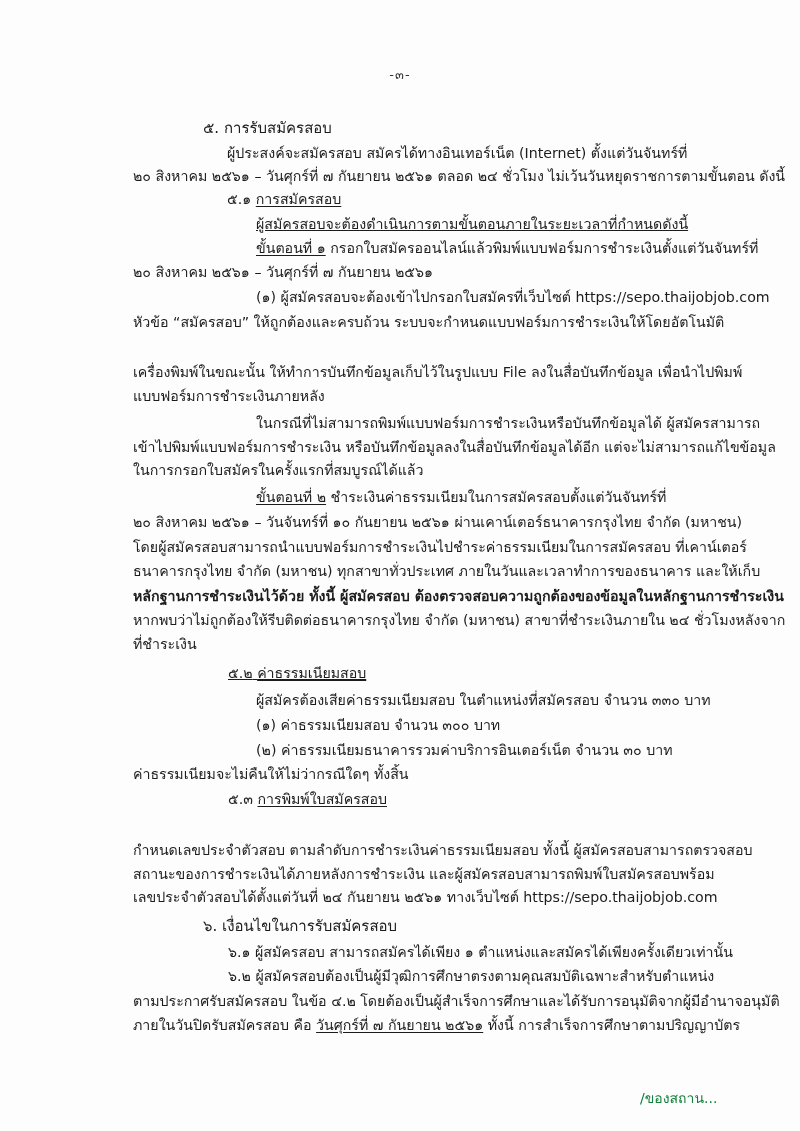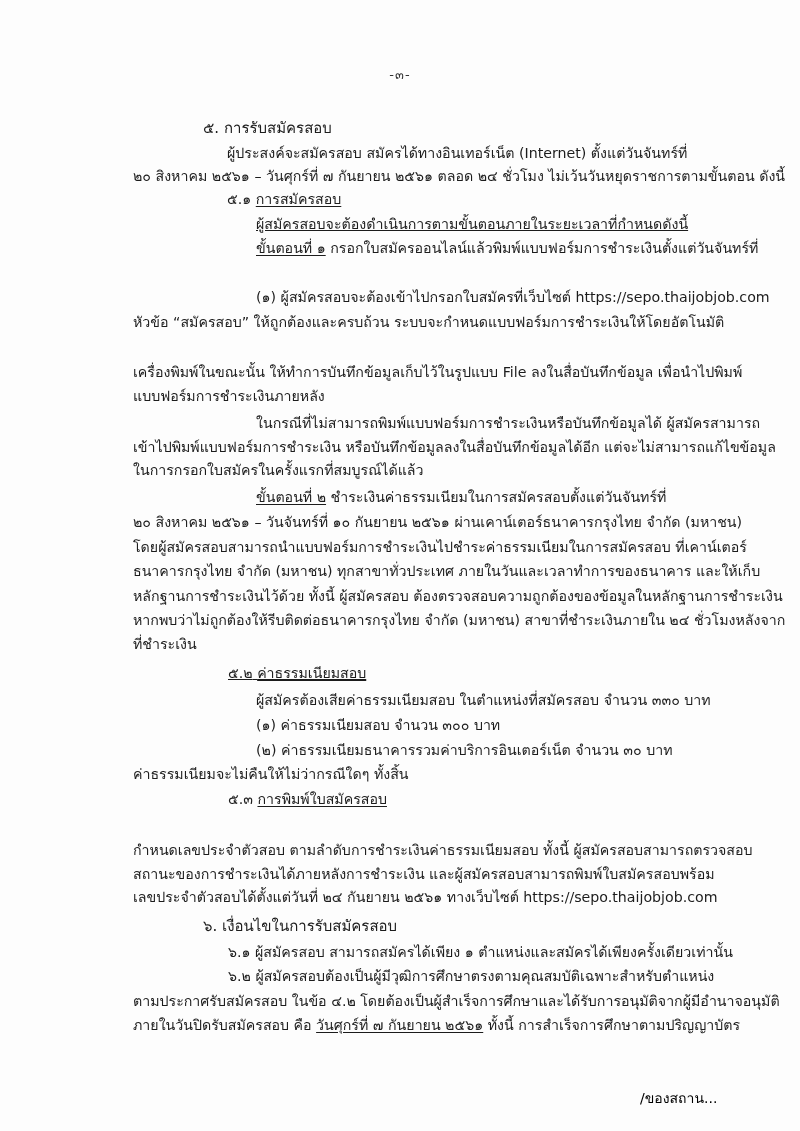--- a/index.html
+++ b/index.html
@@ -39,21 +39,21 @@
       line-height: 20px;
       color: #1c1c1c;
     }
     .u { text-decoration: underline; text-underline-offset: 2px; }
     .heading { font-size: 15px; }
     .footer-note {
       position: absolute;
       left: 640px;
       top: 1087px;
       font-size: 14px;
-      color: #000000;
+      color: #15803d;
       white-space: nowrap;
     }
   </style>
 </head>
 <body>
 
 <div class="page">
 
   <div class="page-number">-๓-</div>
 
@@ -62,34 +62,35 @@
   <div class="line" style="left:133px; top:166px;">๒๐ สิงหาคม ๒๕๖๑ – วันศุกร์ที่ ๗ กันยายน ๒๕๖๑ ตลอด ๒๔ ชั่วโมง ไม่เว้นวันหยุดราชการตามขั้นตอน ดังนี้</div>
 
   <div class="line" style="left:227px; top:189px;">
     <span>๕.๑</span>
     <span class="u">การสมัครสอบ</span>
   </div>
   <div class="line" style="left:256px; top:214px;text-decoration:underline;">ผู้สมัครสอบจะต้องดำเนินการตามขั้นตอนภายในระยะเวลาที่กำหนดดังนี้</div>
   <div class="line" style="left:256px; top:238px;">
     <span class="u">ขั้นตอนที่ ๑</span><span> กรอกใบสมัครออนไลน์แล้วพิมพ์แบบฟอร์มการชำระเงินตั้งแต่วันจันทร์ที่</span>
   </div>
+  <div class="line" style="left:133px; top:262px;">๒๐ สิงหาคม ๒๕๖๑ – วันศุกร์ที่ ๗ กันยายน ๒๕๖๑</div>
   <div class="line" style="left:256px; top:287px;">(๑) ผู้สมัครสอบจะต้องเข้าไปกรอกใบสมัครที่เว็บไซต์ https://sepo.thaijobjob.com</div>
   <div class="line" style="left:133px; top:312px;">หัวข้อ “สมัครสอบ” ให้ถูกต้องและครบถ้วน ระบบจะกำหนดแบบฟอร์มการชำระเงินให้โดยอัตโนมัติ</div>
   <div class="line" style="left:133px; top:362px;">เครื่องพิมพ์ในขณะนั้น ให้ทำการบันทึกข้อมูลเก็บไว้ในรูปแบบ File ลงในสื่อบันทึกข้อมูล เพื่อนำไปพิมพ์</div>
   <div class="line" style="left:133px; top:386px;">แบบฟอร์มการชำระเงินภายหลัง</div>
   <div class="line" style="left:256px; top:413px;">ในกรณีที่ไม่สามารถพิมพ์แบบฟอร์มการชำระเงินหรือบันทึกข้อมูลได้ ผู้สมัครสามารถ</div>
   <div class="line" style="left:133px; top:460px;">ในการกรอกใบสมัครในครั้งแรกที่สมบูรณ์ได้แล้ว</div>
   <div class="line" style="left:133px; top:437px;">เข้าไปพิมพ์แบบฟอร์มการชำระเงิน หรือบันทึกข้อมูลลงในสื่อบันทึกข้อมูลได้อีก แต่จะไม่สามารถแก้ไขข้อมูล</div>
   <div class="line" style="left:256px; top:487px;">
     <span class="u">ขั้นตอนที่ ๒</span><span> ชำระเงินค่าธรรมเนียมในการสมัครสอบตั้งแต่วันจันทร์ที่</span>
   </div>
   <div class="line" style="left:133px; top:512px;">๒๐ สิงหาคม ๒๕๖๑ – วันจันทร์ที่ ๑๐ กันยายน ๒๕๖๑ ผ่านเคาน์เตอร์ธนาคารกรุงไทย จำกัด (มหาชน)</div>
   <div class="line" style="left:133px; top:537px;">โดยผู้สมัครสอบสามารถนำแบบฟอร์มการชำระเงินไปชำระค่าธรรมเนียมในการสมัครสอบ ที่เคาน์เตอร์</div>
   <div class="line" style="left:133px; top:561px;">ธนาคารกรุงไทย จำกัด (มหาชน) ทุกสาขาทั่วประเทศ ภายในวันและเวลาทำการของธนาคาร และให้เก็บ</div>
-  <div class="line" style="left:133px; top:586px;">หลักฐานการชำระเงินไว้ด้วย ทั้งนี้ ผู้สมัครสอบ ต้องตรวจสอบความถูกต้องของข้อมูลในหลักฐานการชำระเงิน</div>
+  <div class="line" style="left:133px; top:586px;font-weight:bold;">หลักฐานการชำระเงินไว้ด้วย ทั้งนี้ ผู้สมัครสอบ ต้องตรวจสอบความถูกต้องของข้อมูลในหลักฐานการชำระเงิน</div>
   <div class="line" style="left:133px; top:610px;">หากพบว่าไม่ถูกต้องให้รีบติดต่อธนาคารกรุงไทย จำกัด (มหาชน) สาขาที่ชำระเงินภายใน ๒๔ ชั่วโมงหลังจาก</div>
   <div class="line" style="left:133px; top:634px;">ที่ชำระเงิน</div>
 
   <div class="line" style="left:228px; top:663px;text-decoration:underline;">
     <span>๕.๒</span>
     <span class="u">ค่าธรรมเนียมสอบ</span>
   </div>
   <div class="line" style="left:256px; top:690px;">ผู้สมัครต้องเสียค่าธรรมเนียมสอบ ในตำแหน่งที่สมัครสอบ จำนวน ๓๓๐ บาท</div>
   <div class="line" style="left:256px; top:715px;">(๑) ค่าธรรมเนียมสอบ จำนวน ๓๐๐ บาท</div>
   <div class="line" style="left:256px; top:740px;">(๒) ค่าธรรมเนียมธนาคารรวมค่าบริการอินเตอร์เน็ต จำนวน ๓๐ บาท</div>

